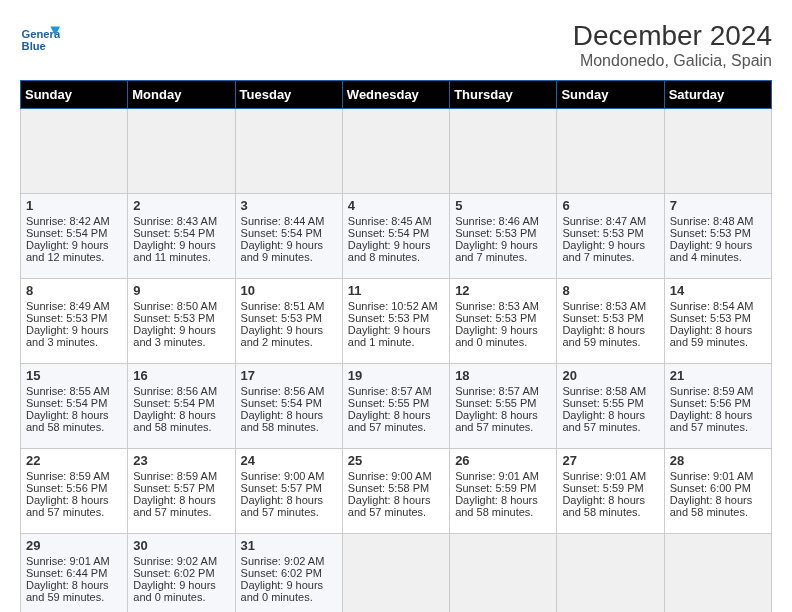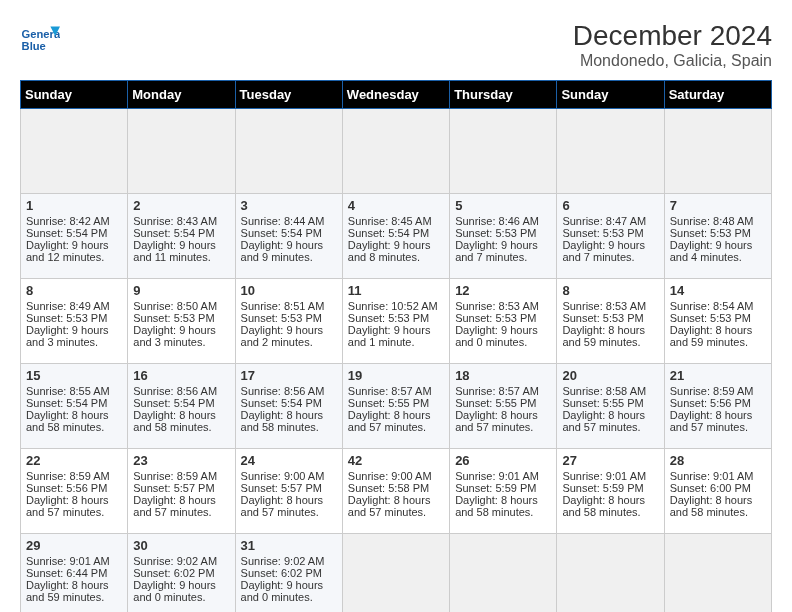--- a/index.html
+++ b/index.html
@@ -263,21 +263,21 @@
           <div>Sunset: 5:57 PM</div>
           <div>Daylight: 8 hours and 57 minutes.</div>
         </td>
         <td>
           <span class="day-num">24</span>
           <div>Sunrise: 9:00 AM</div>
           <div>Sunset: 5:57 PM</div>
           <div>Daylight: 8 hours and 57 minutes.</div>
         </td>
         <td>
-          <span class="day-num">42</span>
+          <span class="day-num">25</span>
           <div>Sunrise: 9:00 AM</div>
           <div>Sunset: 5:58 PM</div>
           <div>Daylight: 8 hours and 57 minutes.</div>
         </td>
         <td>
           <span class="day-num">26</span>
           <div>Sunrise: 9:01 AM</div>
           <div>Sunset: 5:59 PM</div>
           <div>Daylight: 8 hours and 58 minutes.</div>
         </td>

